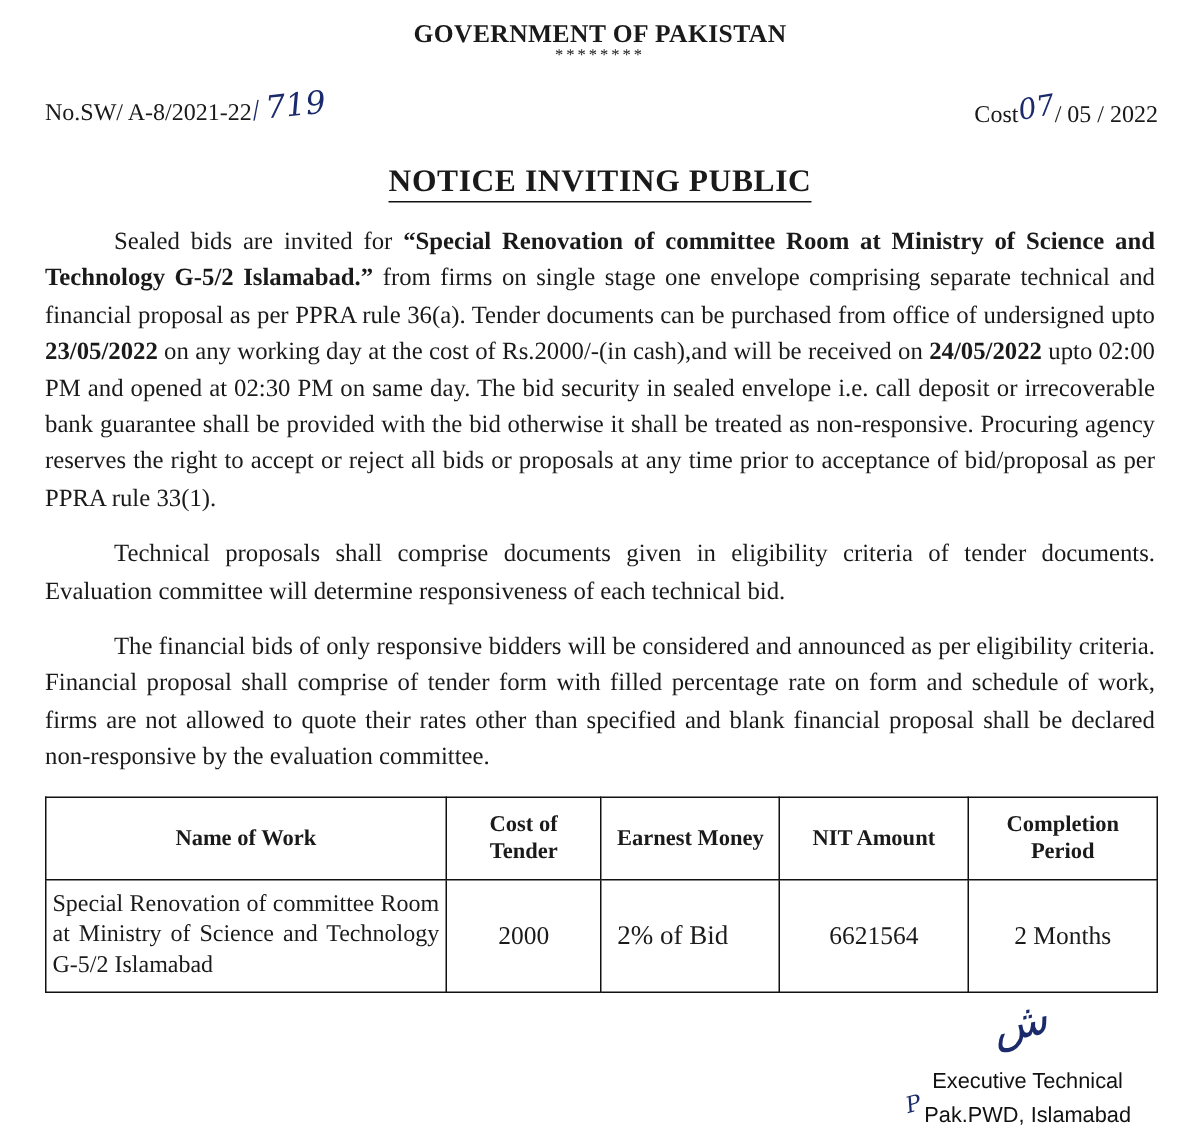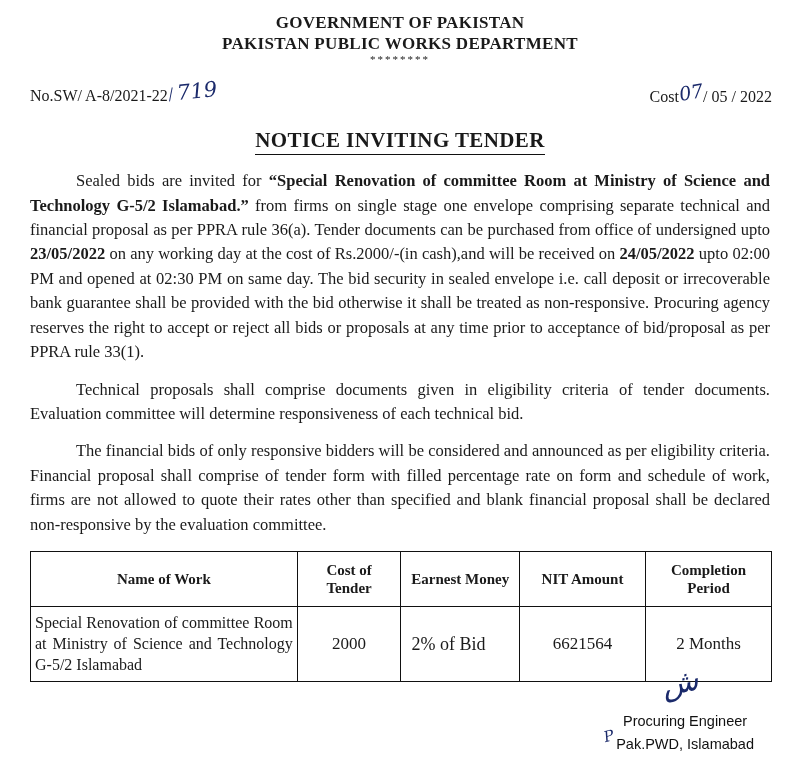--- a/index.html
+++ b/index.html
@@ -195,35 +195,34 @@
     transform: rotate(-15deg);
   }
 </style>
 </head>
 <body>
 
 <div class="page">
 
   <div class="header">
     <div class="gov-line">GOVERNMENT OF PAKISTAN</div>
-    <div class="dept-line">PAKISTAN PUBLIC WORKS DEPARTMENT</div>
     <div class="stars">********</div>
   </div>
 
   <div class="refrow">
     <div class="left">
       <span>No.SW/ A-8/2021-22</span><span class="hand-slash">/</span><span class="handwritten">719</span>
     </div>
     <div class="right">
       <span>Cost</span><span class="hand-day">07</span><span>/ 05 / 2022</span>
     </div>
   </div>
 
   <div class="doc-title">
-    <span class="underline">NOTICE INVITING TENDER</span>
+    <span class="underline">NOTICE INVITING PUBLIC</span>
   </div>
 
   <div class="body-text">
     <p><span>Sealed bids are invited for </span><b>“Special Renovation of committee Room at Ministry of Science and Technology G-5/2 Islamabad.”</b><span> from firms on single stage one envelope comprising separate technical and financial proposal as per PPRA rule 36(a). Tender documents can be purchased from office of undersigned upto </span><b>23/05/2022</b><span> on any working day at the cost of Rs.2000/-(in cash),and will be received on </span><b>24/05/2022</b><span> upto 02:00 PM and opened at 02:30 PM on same day. The bid security in sealed envelope i.e. call deposit or irrecoverable bank guarantee shall be provided with the bid otherwise it shall be treated as non-responsive. Procuring agency reserves the right to accept or reject all bids or proposals at any time prior to acceptance of bid/proposal as per PPRA rule 33(1).</span></p>
     <p>Technical proposals shall comprise documents given in eligibility criteria of tender documents. Evaluation committee will determine responsiveness of each technical bid.</p>
     <p>The financial bids of only responsive bidders will be considered and announced as per eligibility criteria. Financial proposal shall comprise of tender form with filled percentage rate on form and schedule of work, firms are not allowed to quote their rates other than specified and blank financial proposal shall be declared non-responsive by the evaluation committee.</p>
   </div>
 
   <div class="table-wrap">
     <table>
@@ -243,20 +242,20 @@
           <td class="left-pad">2% of Bid</td>
           <td class="center">6621564</td>
           <td class="center">2 Months</td>
         </tr>
       </tbody>
     </table>
   </div>
 
   <div class="sign-block">
     <span class="sign-scribble">ش</span>
-    <div>Procuring Engineer</div>
+    <div>Executive Technical</div>
     <div class="sign-line3">
       <span class="pen-mark">P</span>
       <span>Pak.PWD, Islamabad</span>
     </div>
   </div>
 
 </div>
 
 </body></html>

